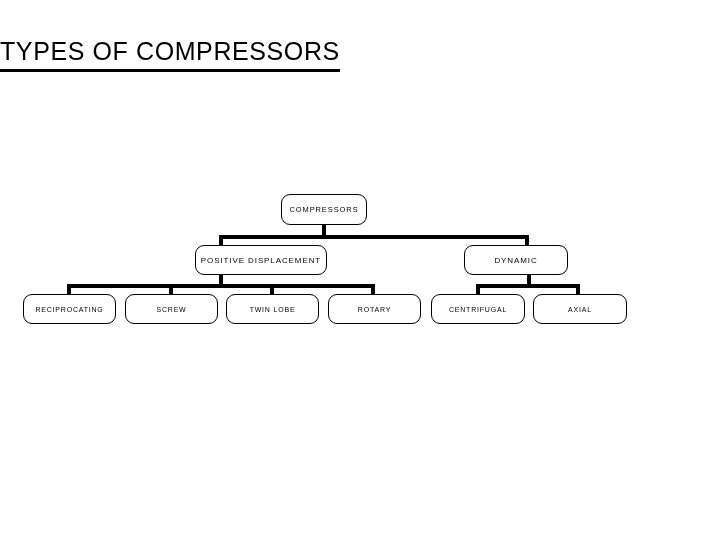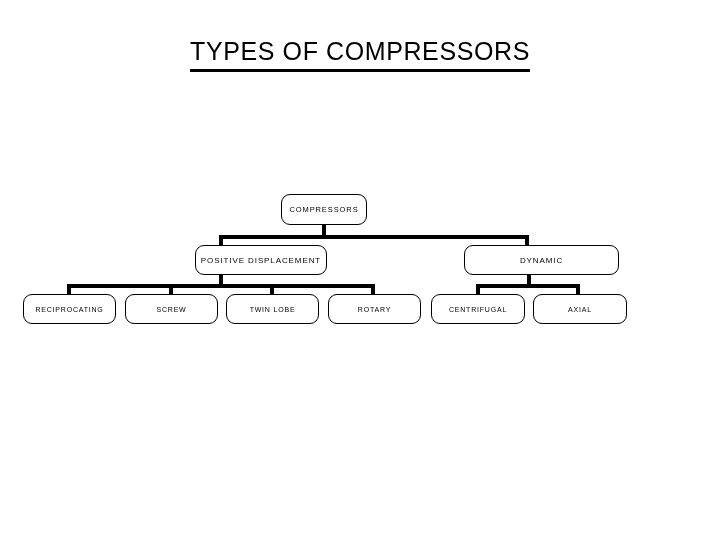--- a/index.html
+++ b/index.html
@@ -19,21 +19,21 @@
     background: #ffffff;
     overflow: hidden;
   }
 
   
   #title-block {
     position: absolute;
     left: 0;
     top: 36px;
     width: 720px;
-    text-align: center;
+    text-align: left;
   }
   #title-text {
     display: inline-block;
     font-size: 25px;
     letter-spacing: 0.6px;
     line-height: 30px;
     white-space: nowrap;
     padding-bottom: 3px;
     border-bottom: 3px solid #000000;
   }
@@ -88,21 +88,21 @@
 
   <div class="conn conn-h" style="left:219px; top:235px; width:310px;"></div>
 
   <div class="conn conn-v" style="left:219px; top:235px; height:12px;"></div>
   <div class="conn conn-v" style="left:525px; top:235px; height:12px;"></div>
 
   <div class="node level-2" style="left:155px; top:245px; width:132px; height:30px;margin-left:40px;">
     <span class="node-label">POSITIVE DISPLACEMENT</span>
   </div>
 
-  <div class="node level-2" style="left:464px; top:245px; width:155px; height:30px;">
+  <div class="node level-2" style="left:464px; top:245px; width:104px; height:30px;">
     <span class="node-label">DYNAMIC</span>
   </div>
 
   <div class="conn conn-v" style="left:219px; top:274px; height:12px;"></div>
   <div class="conn conn-v" style="left:527px; top:274px; height:12px;"></div>
 
   <div class="conn conn-h" style="left:67px; top:284px; width:308px;"></div>
 
   <div class="conn conn-h" style="left:476px; top:284px; width:104px;"></div>
 

